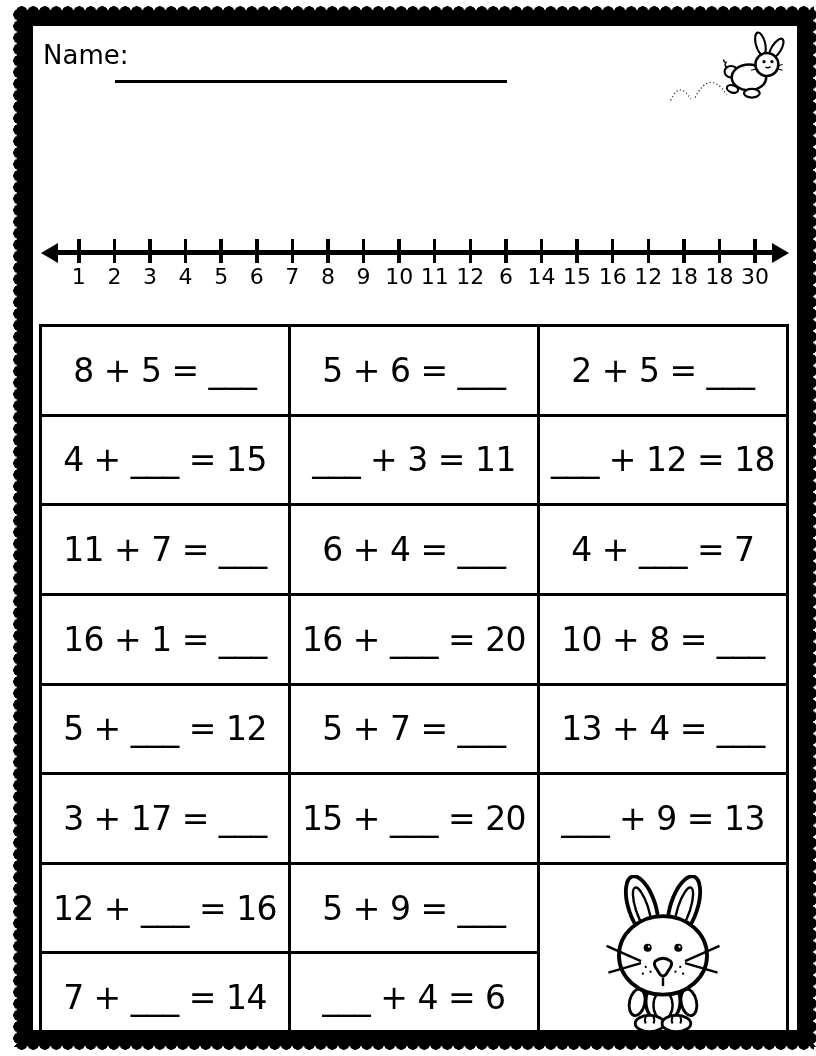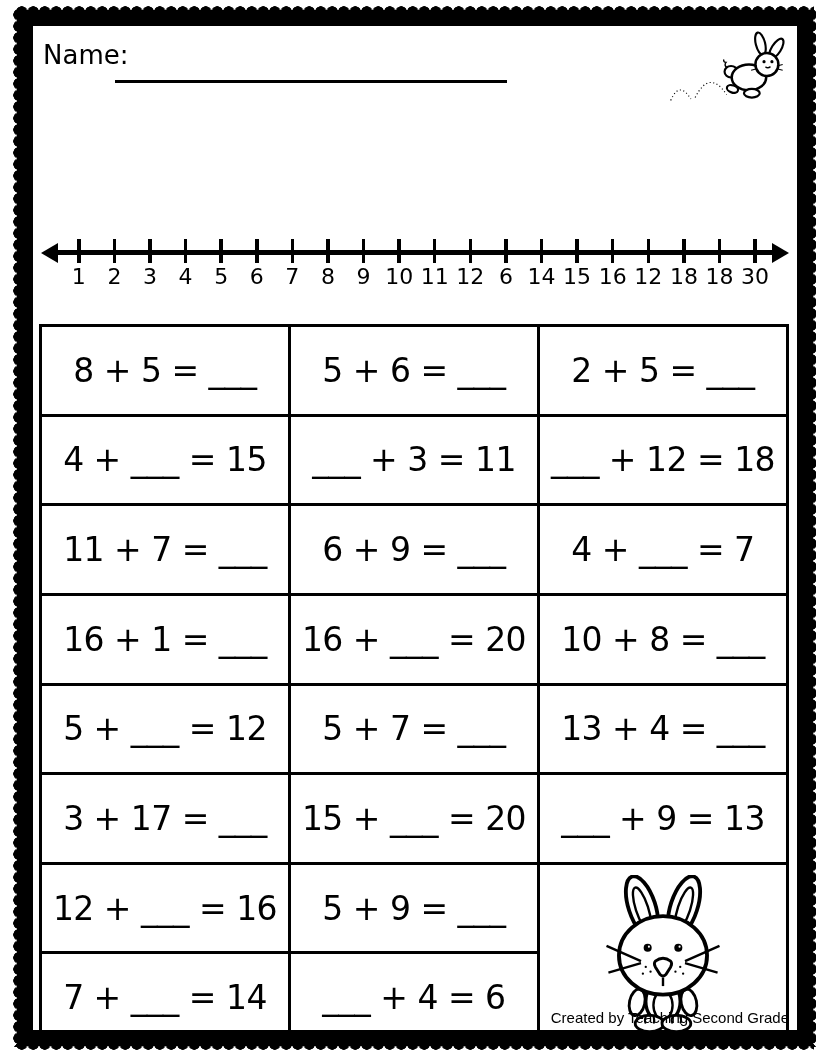--- a/index.html
+++ b/index.html
@@ -188,21 +188,21 @@
         <td>5 + 6 = ___</td>
         <td>2 + 5 = ___</td>
       </tr>
       <tr>
         <td>4 + ___ = 15</td>
         <td>___ + 3 = 11</td>
         <td>___ + 12 = 18</td>
       </tr>
       <tr>
         <td>11 + 7 = ___</td>
-        <td>6 + 9 = ___</td>
+        <td>6 + 4 = ___</td>
         <td>4 + ___ = 7</td>
       </tr>
       <tr>
         <td>16 + 1 = ___</td>
         <td>16 + ___ = 20</td>
         <td>10 + 8 = ___</td>
       </tr>
       <tr>
         <td>5 + ___ = 12</td>
         <td>5 + 7 = ___</td>
@@ -247,15 +247,14 @@
           </svg>
         </td>
       </tr>
       <tr>
         <td>7 + ___ = 14</td>
         <td>___ + 4 = 6</td>
       </tr>
     </tbody>
       </table>
 
-    <div class="credit">Created by Teaching Second Grade</div>
   </div>
 </div>
 
 </body></html>

